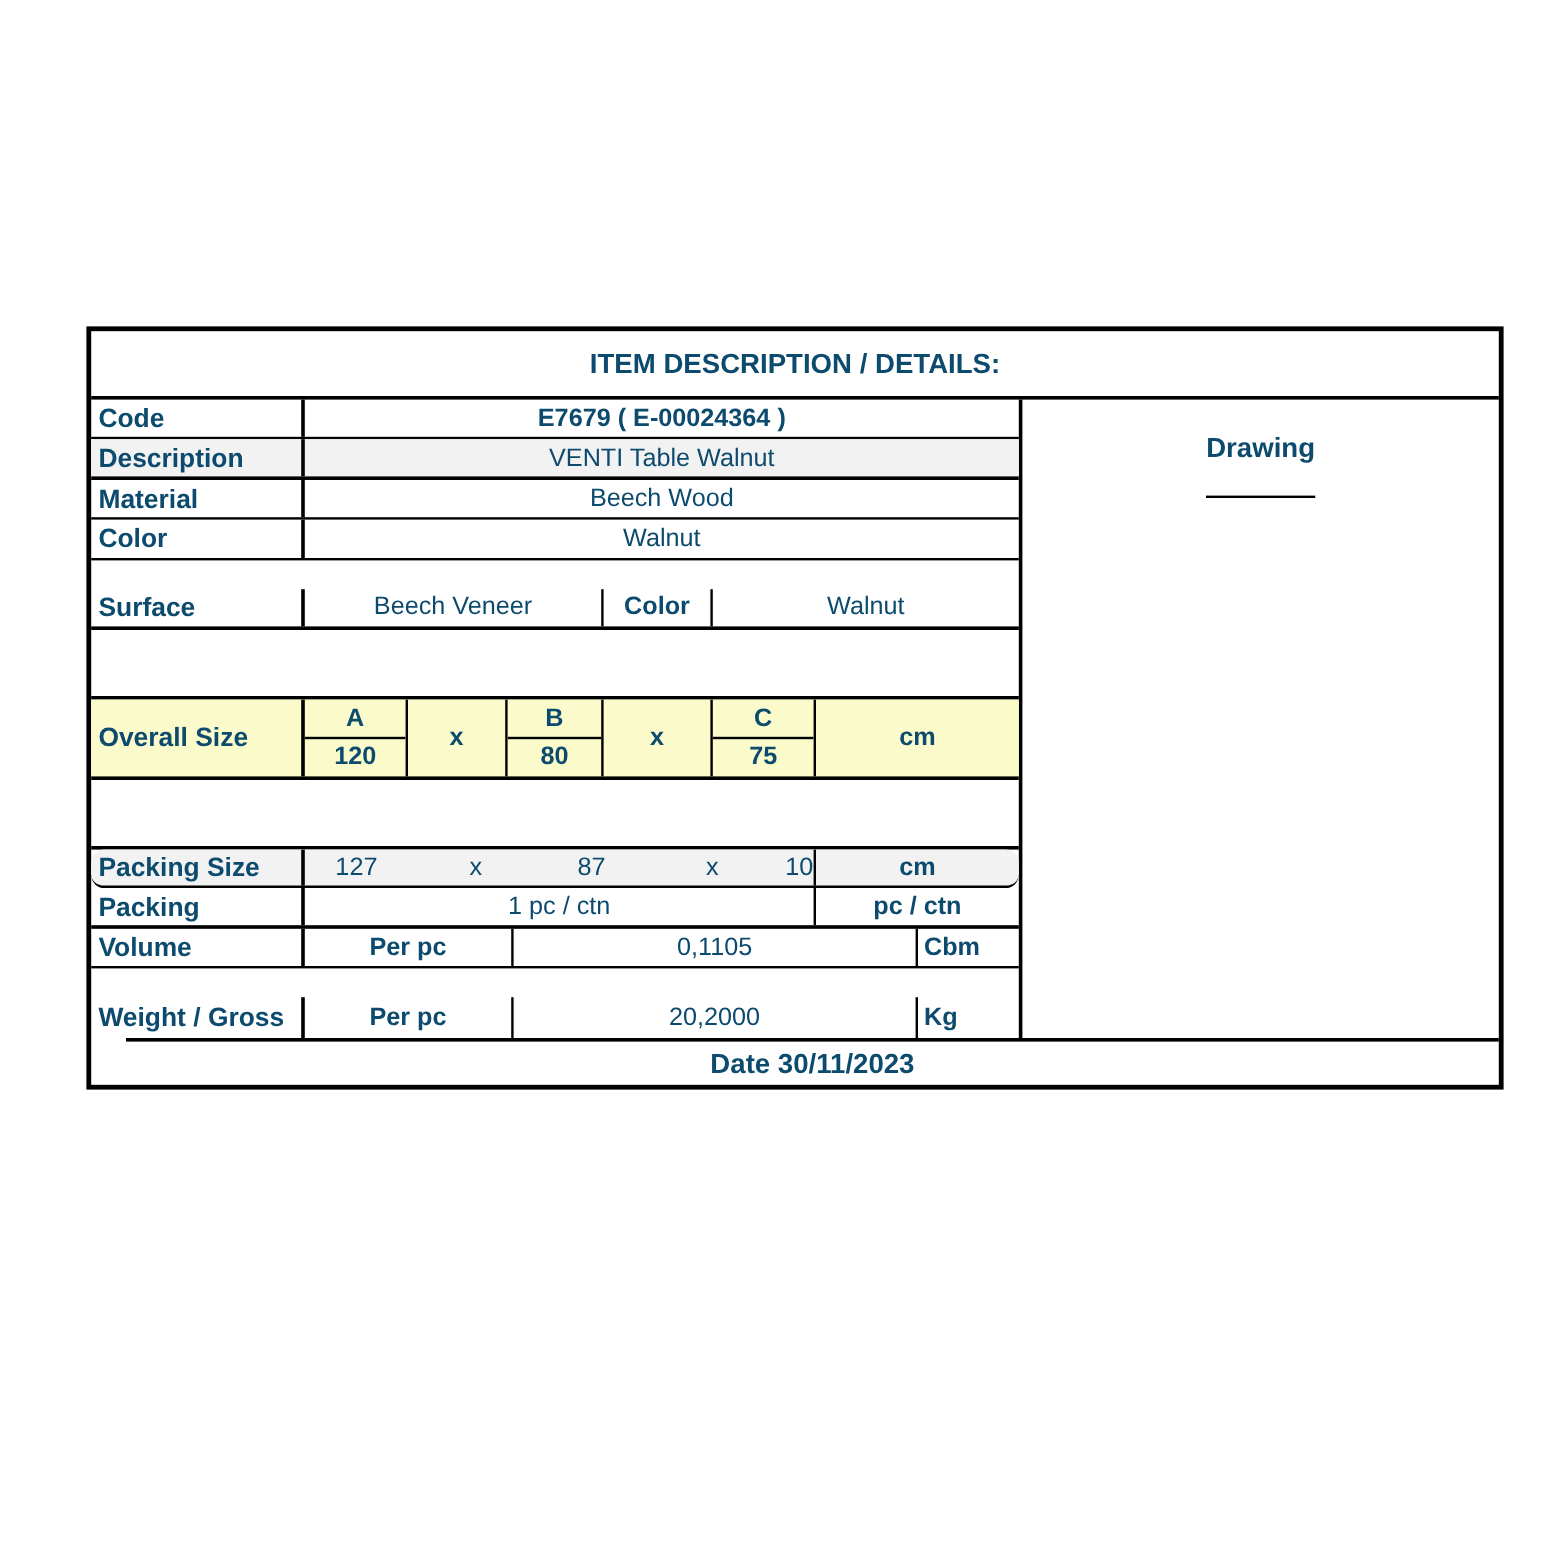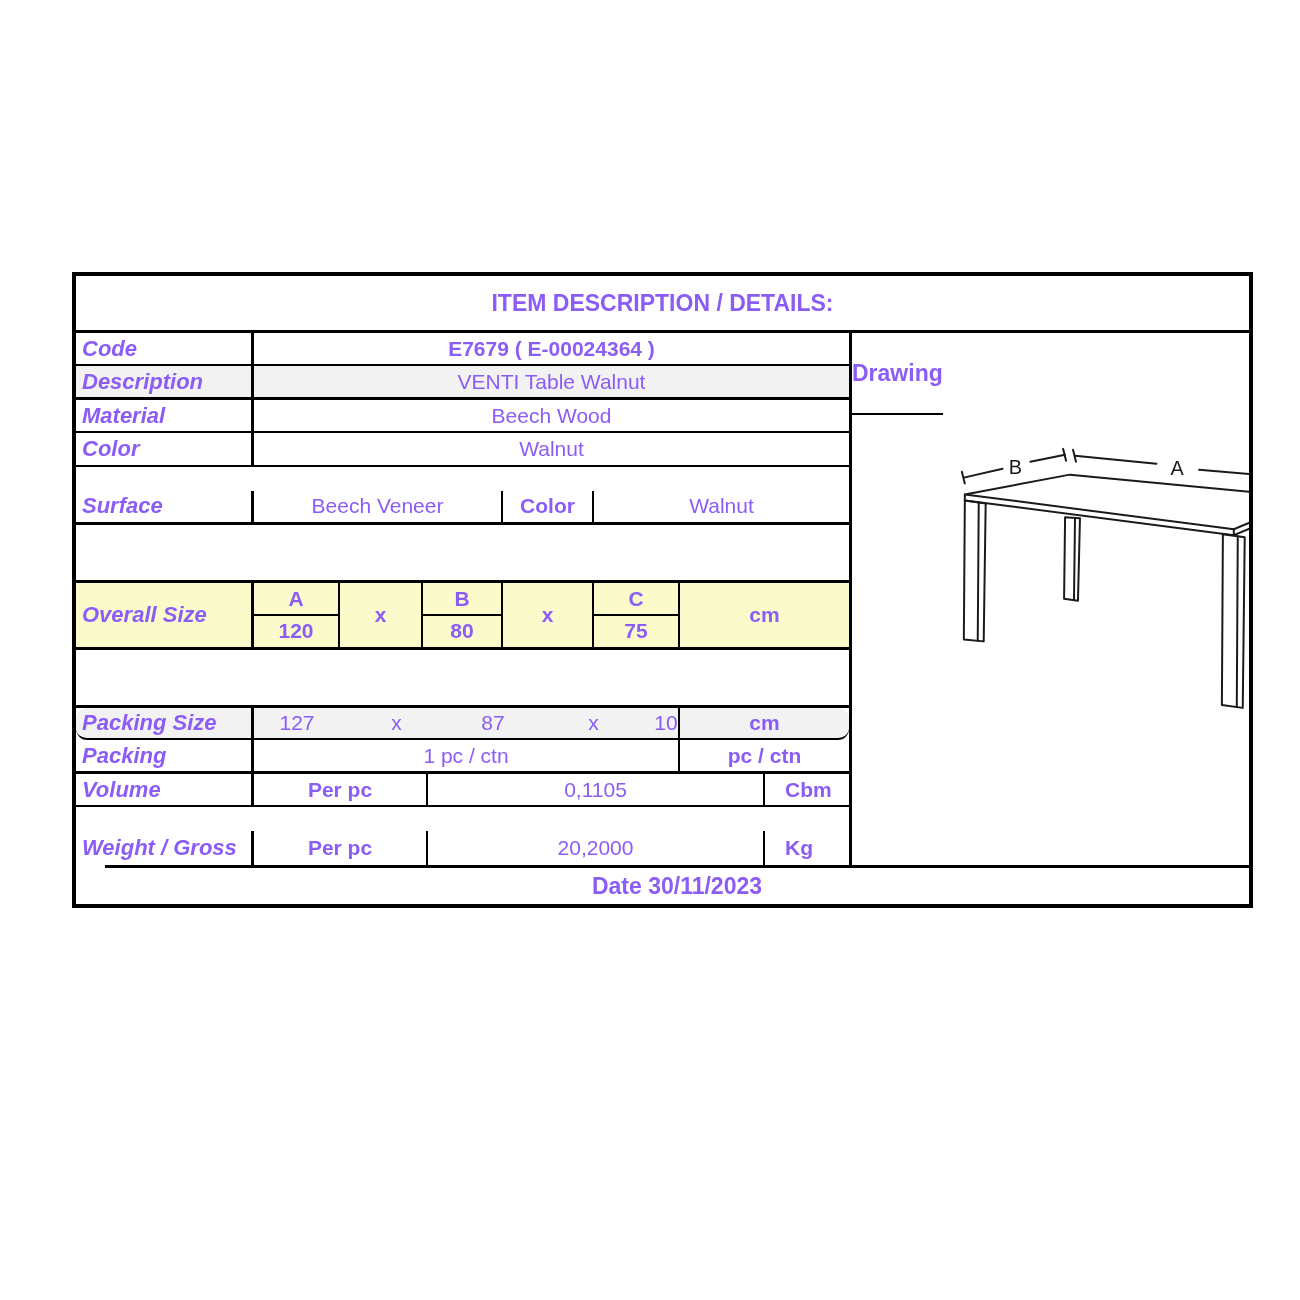--- a/index.html
+++ b/index.html
@@ -1,56 +1,56 @@
 <!DOCTYPE html>
 <html><head>
 <meta charset="utf-8">
 <style>
   html,body { margin:0; padding:0; background:#ffffff; }
   .canvas {
     position:relative; width:1300px; height:1300px; background:#ffffff;
-    font-family:"Liberation Sans", sans-serif; color:#8b5cf6;
+    font-family:"Liberation Sans", sans-serif; color:#0c4a6e;
   }
   .sheet {
     position:absolute; left:72px; top:272px; width:1181px; height:636px;
     border:4px solid #000; box-sizing:border-box;
     display:flex; flex-direction:column;
   }
   .title-row {
     height:57px; border-bottom:3px solid #000; box-sizing:border-box;
     display:flex; align-items:center; justify-content:center;
     font-weight:bold; font-size:23px;
   }
   .middle { flex:1; display:flex; min-height:0; }
   .left {
     width:776px; border-right:3px solid #000; box-sizing:border-box;
     display:flex; flex-direction:column;
   }
-  .right { flex:1; display:flex; flex-direction:row; min-width:0; }
+  .right { flex:1; display:flex; flex-direction:column; min-width:0;align-items:center; }
 
   .r { display:flex; box-sizing:border-box; border-bottom:2px solid #000; }
   .r.thick { border-bottom-width:3px; }
   .r.noline { border-bottom:none; }
   .h41 { height:41px; } .h42 { height:42px;margin-top:24px; } .h40 { height:40px; } .h82 { height:82px; }
 
   .cell {
     box-sizing:border-box; display:flex; align-items:center; justify-content:center;
     font-size:21px; border-right:2px solid #000; overflow:hidden;
   }
   .cell.last { border-right:none; }
   .lab {
     width:178px; border-right:3px solid #000; justify-content:flex-start;
-    padding-left:6px; font-weight:bold; font-size:22px;font-style:italic;
+    padding-left:6px; font-weight:bold; font-size:22px;
   }
   .b { font-weight:bold; }
   .grow { flex:1; }
   .w249 { width:249px; } .w91 { width:91px; } .w86 { width:86px; }
   .w83 { width:83px; } .w80 { width:80px; } .w426 { width:426px;gap:15px; }
   .w174 { width:174px; } .w337 { width:337px; }
-  .unit-left { justify-content:flex-start; padding-left:20px; font-weight:bold; }
+  .unit-left { justify-content:flex-start; padding-left:5px; font-weight:bold; }
 
   .row-desc { background:#F2F2F2; }
   .row-pack { background:#F2F2F2;border-radius:11px; }
   .row-overall { background:#FAFACB; }
 
   .split { flex-direction:column; align-items:stretch; justify-content:flex-start; padding:0; }
   .split .half {
     flex:1; display:flex; align-items:center; justify-content:center;
     font-weight:bold; font-size:21px; box-sizing:border-box;
   }

